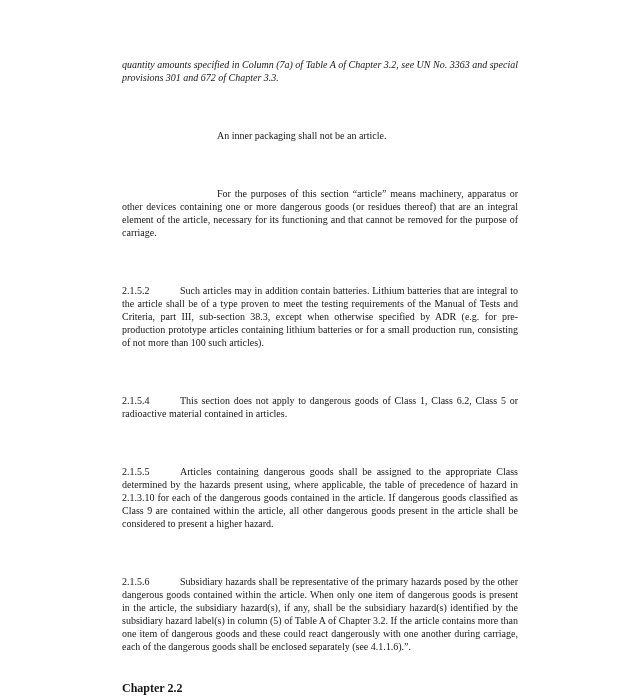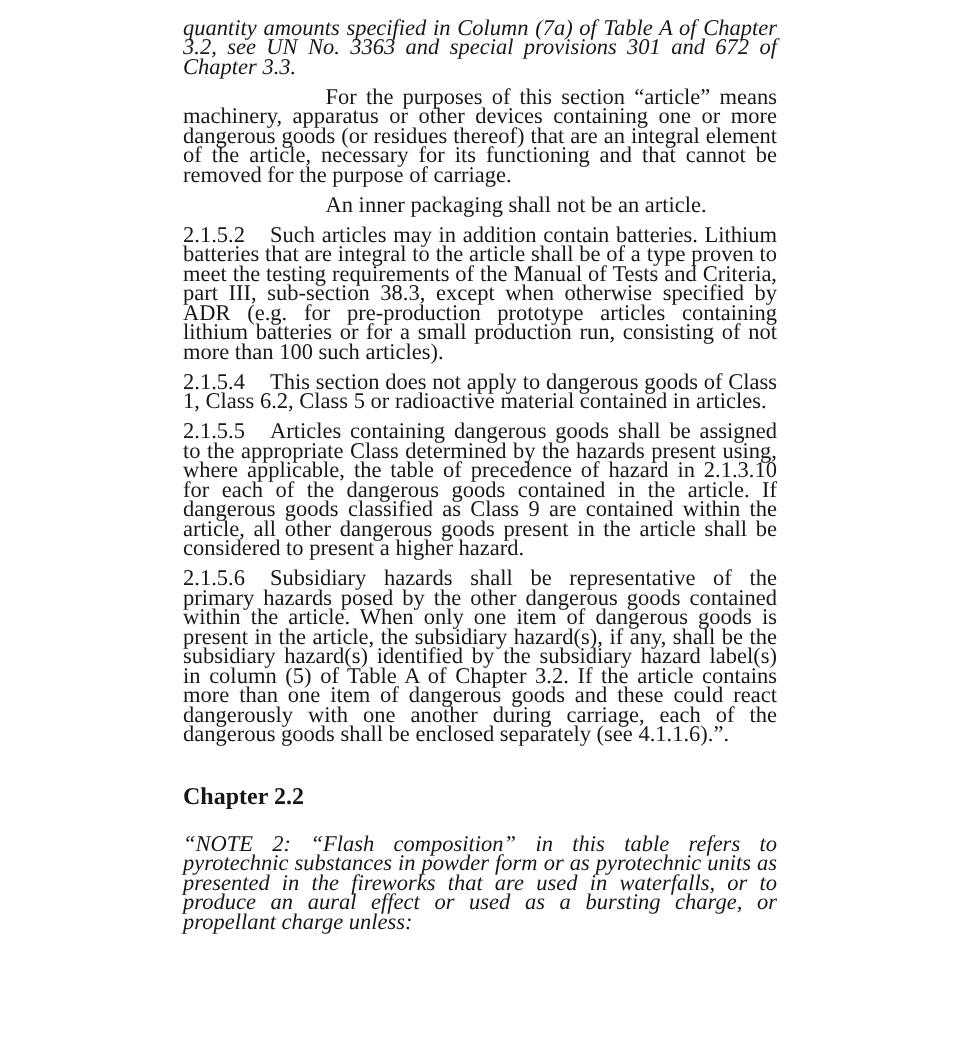--- a/index.html
+++ b/index.html
@@ -11,52 +11,53 @@
     font-family: "Liberation Serif", "DejaVu Serif", serif;
     color: #171717;
   }
   .page {
     width: 639px;
     height: 698px;
     padding: 13px 121px 0 122px;
     background: #ffffff;
   }
   .para {
-    font-size: 15px;
+    font-size: 10px;
     line-height: 13px;
     text-align: justify;
     margin-bottom: 7px;
+    margin-top: 45px;
   }
   .italic { font-style: italic; }
   .num {
     display: inline-block;
     font-style: normal;
   }
   .num-sm { min-width: 58px; }
   .num-lg { min-width: 95px; }
   .indent { text-indent: 95px; }
   .heading {
     font-weight: bold;
-    font-size: 16px;
+    font-size: 12px;
     line-height: 14px;
     text-align: left;
     margin: 28px 0 18px 0;
   }
 </style>
 </head>
 <body>
 
 <div class="page">
 
   <p class="para italic">quantity amounts specified in Column (7a) of Table A of Chapter 3.2, see UN No. 3363 and special provisions 301 and 672 of Chapter 3.3.</p>
 
 
+  <p class="para indent">An inner packaging shall not be an article.</p>
+
   <p class="para indent">For the purposes of this section “article” means machinery, apparatus or other devices containing one or more dangerous goods (or residues thereof) that are an integral element of the article, necessary for its functioning and that cannot be removed for the purpose of carriage.</p>
-
-  <p class="para indent">An inner packaging shall not be an article.</p>
 
   <p class="para"><span class="num num-sm">2.1.5.2</span><span>Such articles may in addition contain batteries. Lithium batteries that are integral to the article shall be of a type proven to meet the testing requirements of the Manual of Tests and Criteria, part III, sub-section 38.3, except when otherwise specified by ADR (e.g. for pre-production prototype articles containing lithium batteries or for a small production run, consisting of not more than 100 such articles).</span></p>
 
 
   <p class="para"><span class="num num-sm">2.1.5.4</span><span>This section does not apply to dangerous goods of Class 1, Class 6.2, Class 5 or radioactive material contained in articles.</span></p>
 
   <p class="para"><span class="num num-sm">2.1.5.5</span><span>Articles containing dangerous goods shall be assigned to the appropriate Class determined by the hazards present using, where applicable, the table of precedence of hazard in 2.1.3.10 for each of the dangerous goods contained in the article. If dangerous goods classified as Class 9 are contained within the article, all other dangerous goods present in the article shall be considered to present a higher hazard.</span></p>
 
   <p class="para"><span class="num num-sm">2.1.5.6</span><span>Subsidiary hazards shall be representative of the primary hazards posed by the other dangerous goods contained within the article. When only one item of dangerous goods is present in the article, the subsidiary hazard(s), if any, shall be the subsidiary hazard(s) identified by the subsidiary hazard label(s) in column (5) of Table A of Chapter 3.2. If the article contains more than one item of dangerous goods and these could react dangerously with one another during carriage, each of the dangerous goods shall be enclosed separately (see 4.1.1.6).”.</span></p>
 

